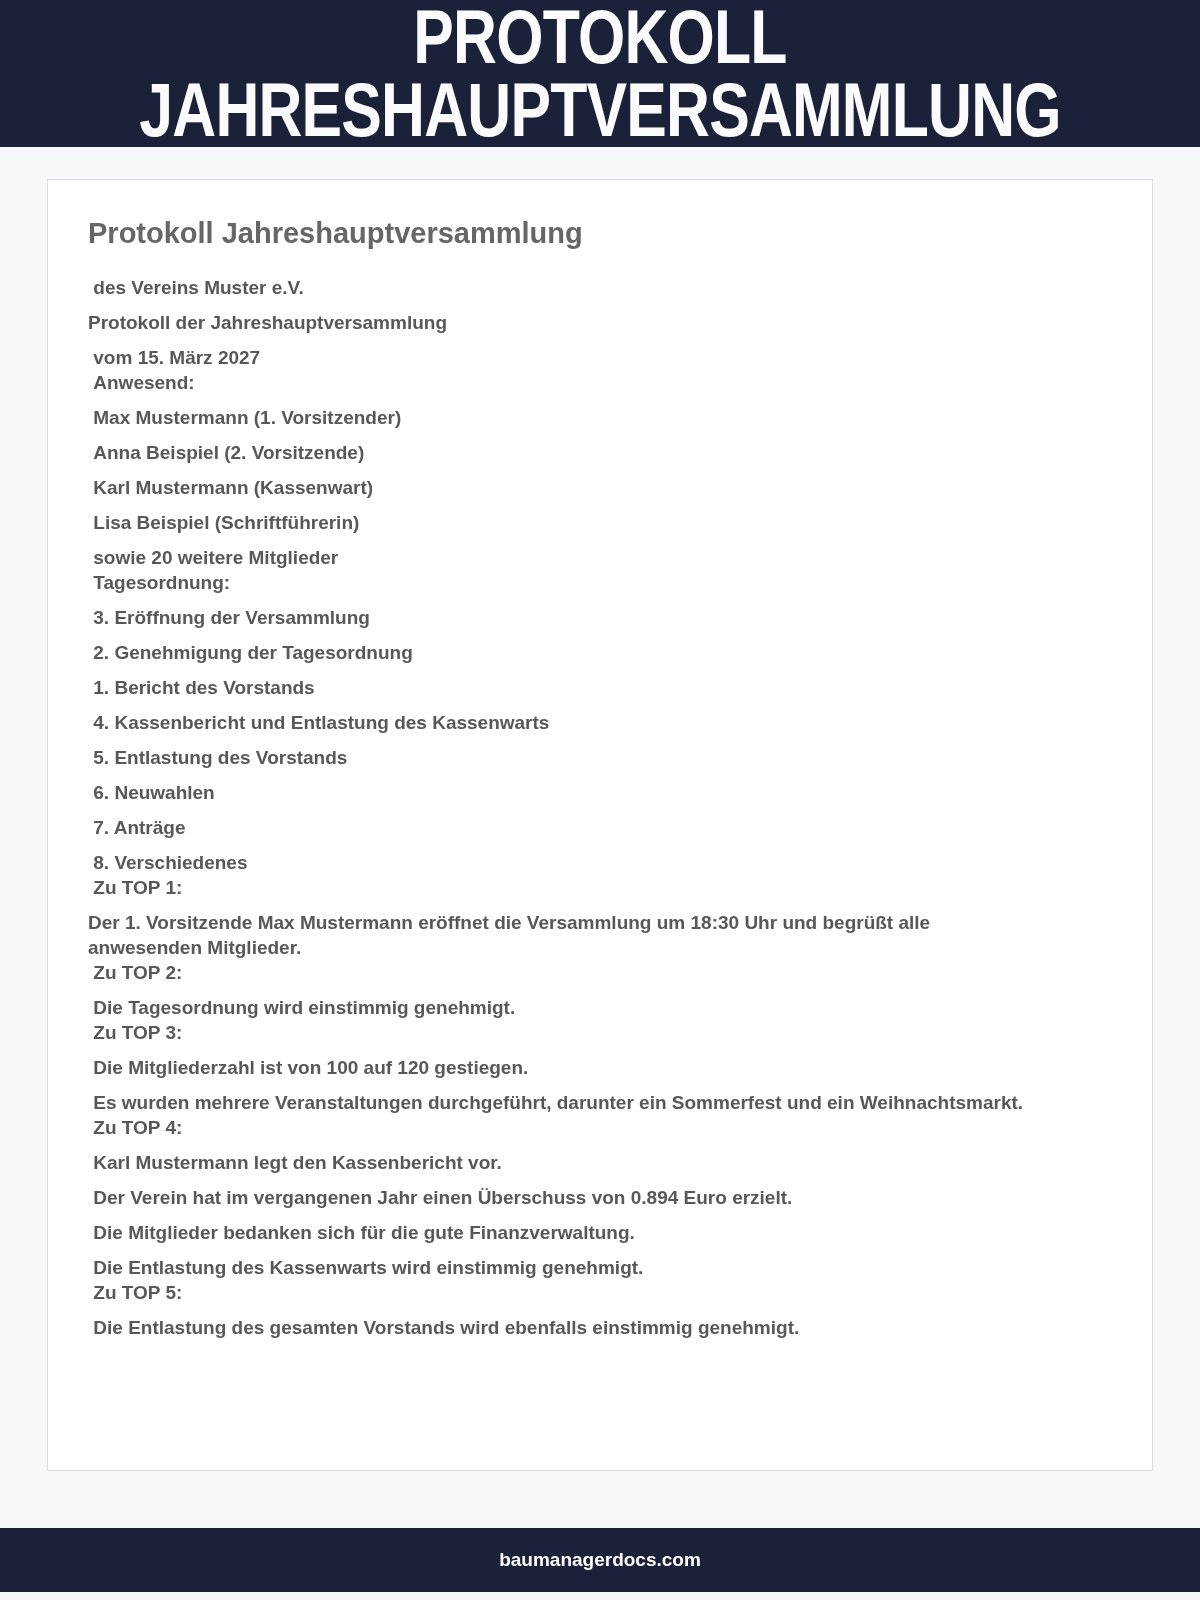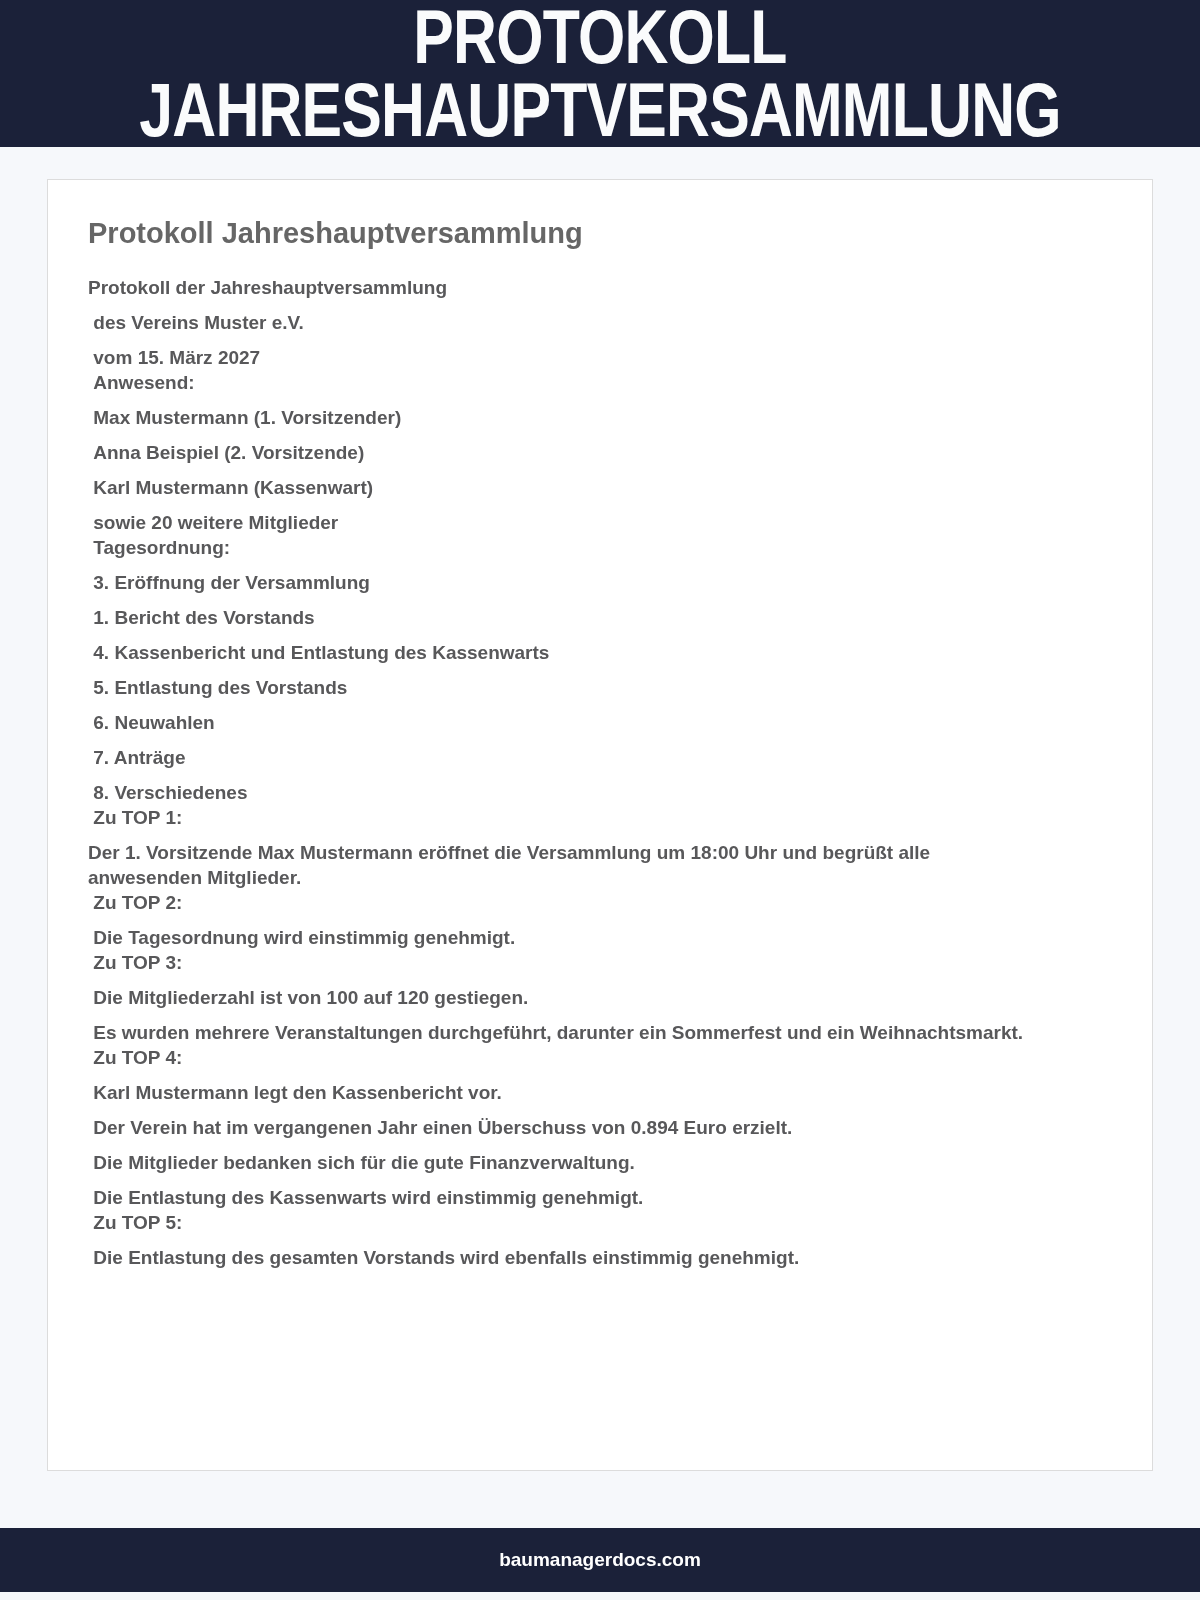--- a/index.html
+++ b/index.html
@@ -69,38 +69,40 @@
 </head>
 <body>
 
 <header class="site-header">
   <div class="site-header-title">PROTOKOLL JAHRESHAUPTVERSAMMLUNG</div>
 </header>
 
 <main class="doc-card">
   <h1 class="doc-title">Protokoll Jahreshauptversammlung</h1>
   <div class="doc-paragraphs">
+      <p class="doc-p"> des Vereins Muster e.V.</p>
       <p class="doc-p">Protokoll der Jahreshauptversammlung</p>
-      <p class="doc-p"> des Vereins Muster e.V.</p>
       <p class="doc-p"> vom 15. März 2027
  Anwesend:</p>
       <p class="doc-p"> Max Mustermann (1. Vorsitzender)</p>
       <p class="doc-p"> Anna Beispiel (2. Vorsitzende)</p>
       <p class="doc-p"> Karl Mustermann (Kassenwart)</p>
+      <p class="doc-p"> Lisa Beispiel (Schriftführerin)</p>
       <p class="doc-p"> sowie 20 weitere Mitglieder
  Tagesordnung:</p>
       <p class="doc-p"> 3. Eröffnung der Versammlung</p>
+      <p class="doc-p"> 2. Genehmigung der Tagesordnung</p>
       <p class="doc-p"> 1. Bericht des Vorstands</p>
       <p class="doc-p"> 4. Kassenbericht und Entlastung des Kassenwarts</p>
       <p class="doc-p"> 5. Entlastung des Vorstands</p>
       <p class="doc-p"> 6. Neuwahlen</p>
       <p class="doc-p"> 7. Anträge</p>
       <p class="doc-p"> 8. Verschiedenes
  Zu TOP 1:</p>
-      <p class="doc-p">Der 1. Vorsitzende Max Mustermann eröffnet die Versammlung um 18:00 Uhr und begrüßt alle
+      <p class="doc-p">Der 1. Vorsitzende Max Mustermann eröffnet die Versammlung um 18:30 Uhr und begrüßt alle
 anwesenden Mitglieder.
  Zu TOP 2:</p>
       <p class="doc-p"> Die Tagesordnung wird einstimmig genehmigt.
  Zu TOP 3:</p>
       <p class="doc-p"> Die Mitgliederzahl ist von 100 auf 120 gestiegen.</p>
       <p class="doc-p"> Es wurden mehrere Veranstaltungen durchgeführt, darunter ein Sommerfest und ein Weihnachtsmarkt.
  Zu TOP 4:</p>
       <p class="doc-p"> Karl Mustermann legt den Kassenbericht vor.</p>
       <p class="doc-p"> Der Verein hat im vergangenen Jahr einen Überschuss von 0.894 Euro erzielt.</p>
       <p class="doc-p"> Die Mitglieder bedanken sich für die gute Finanzverwaltung.</p>

